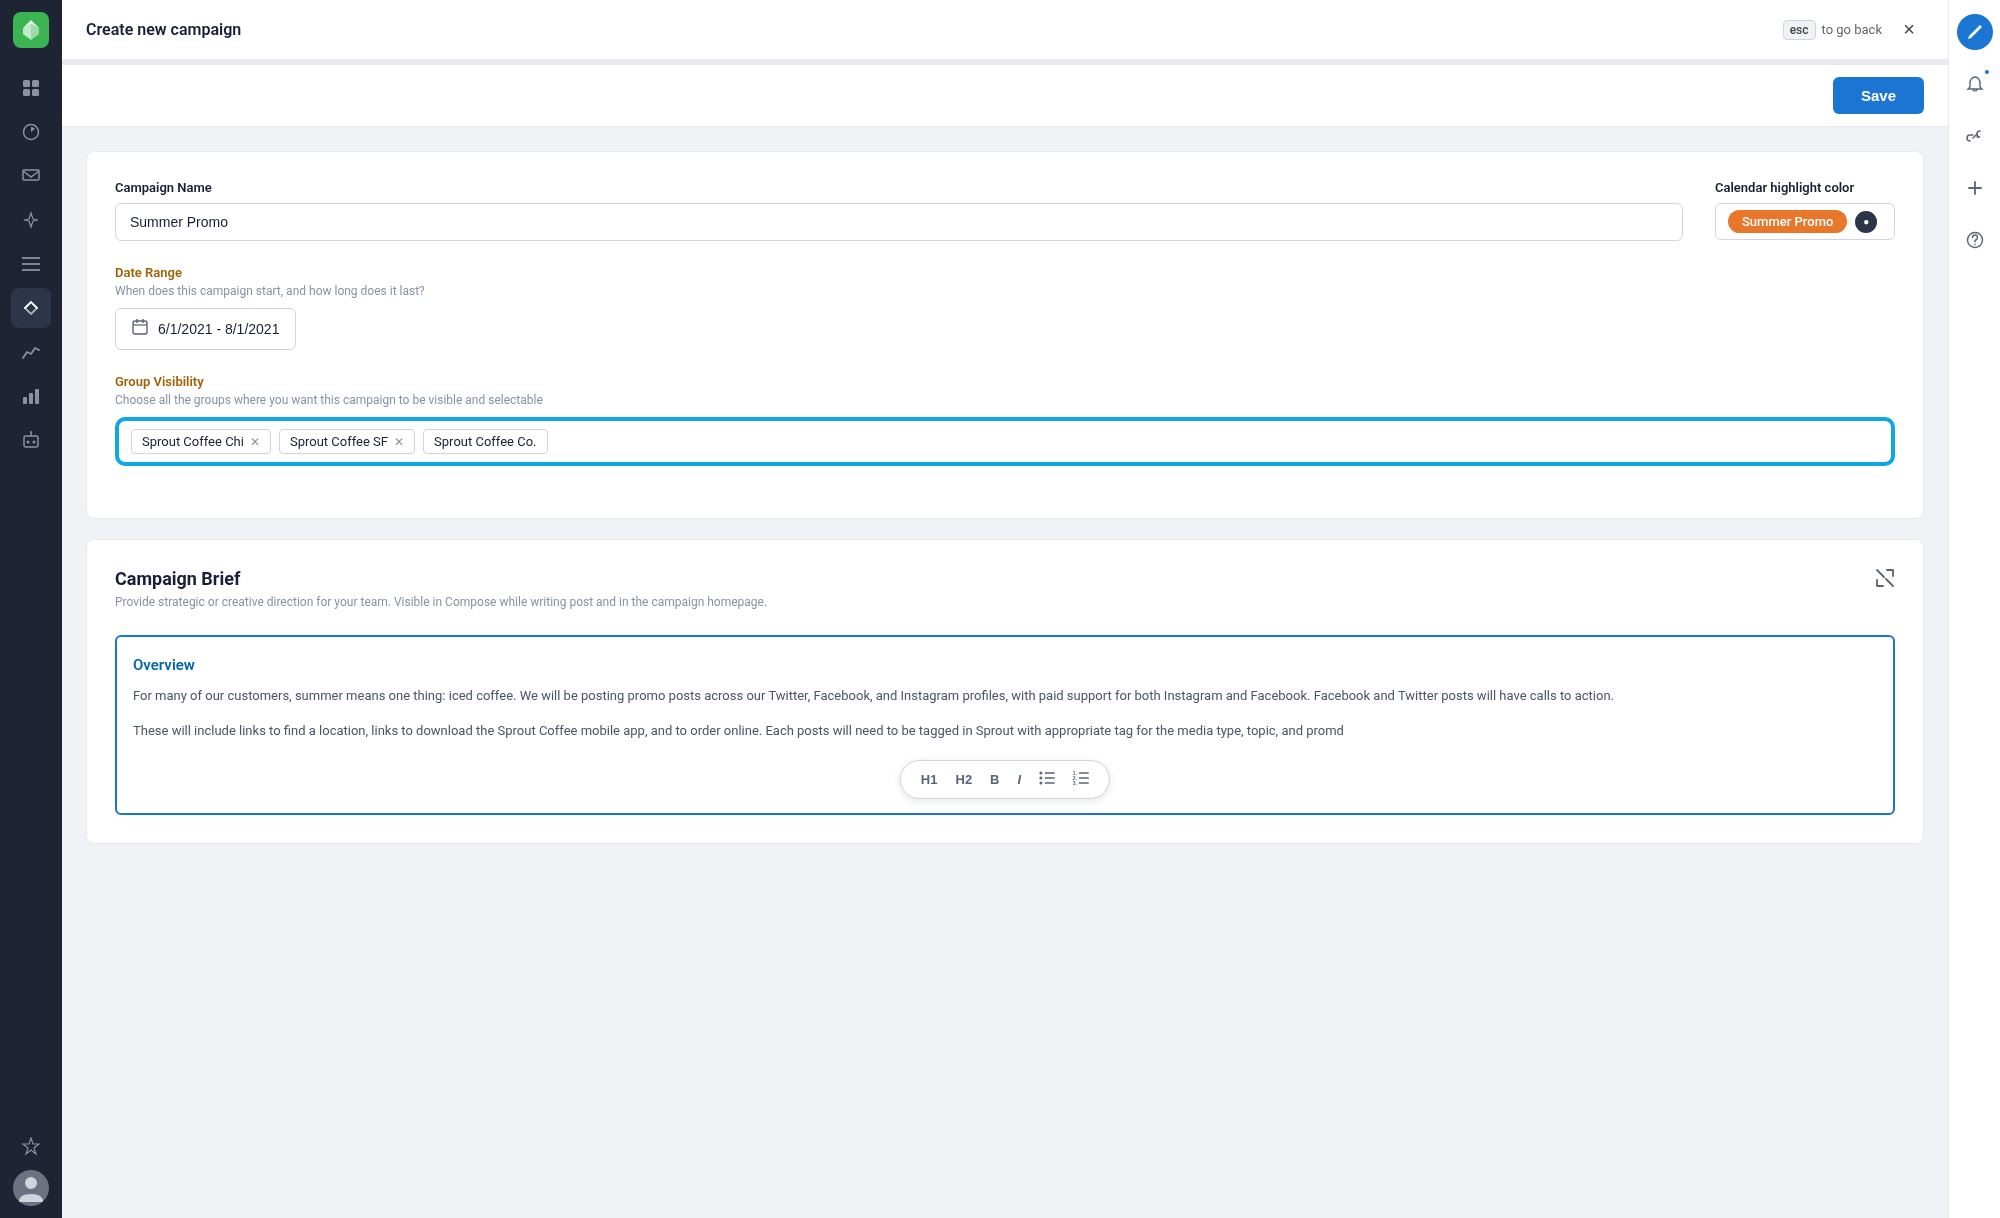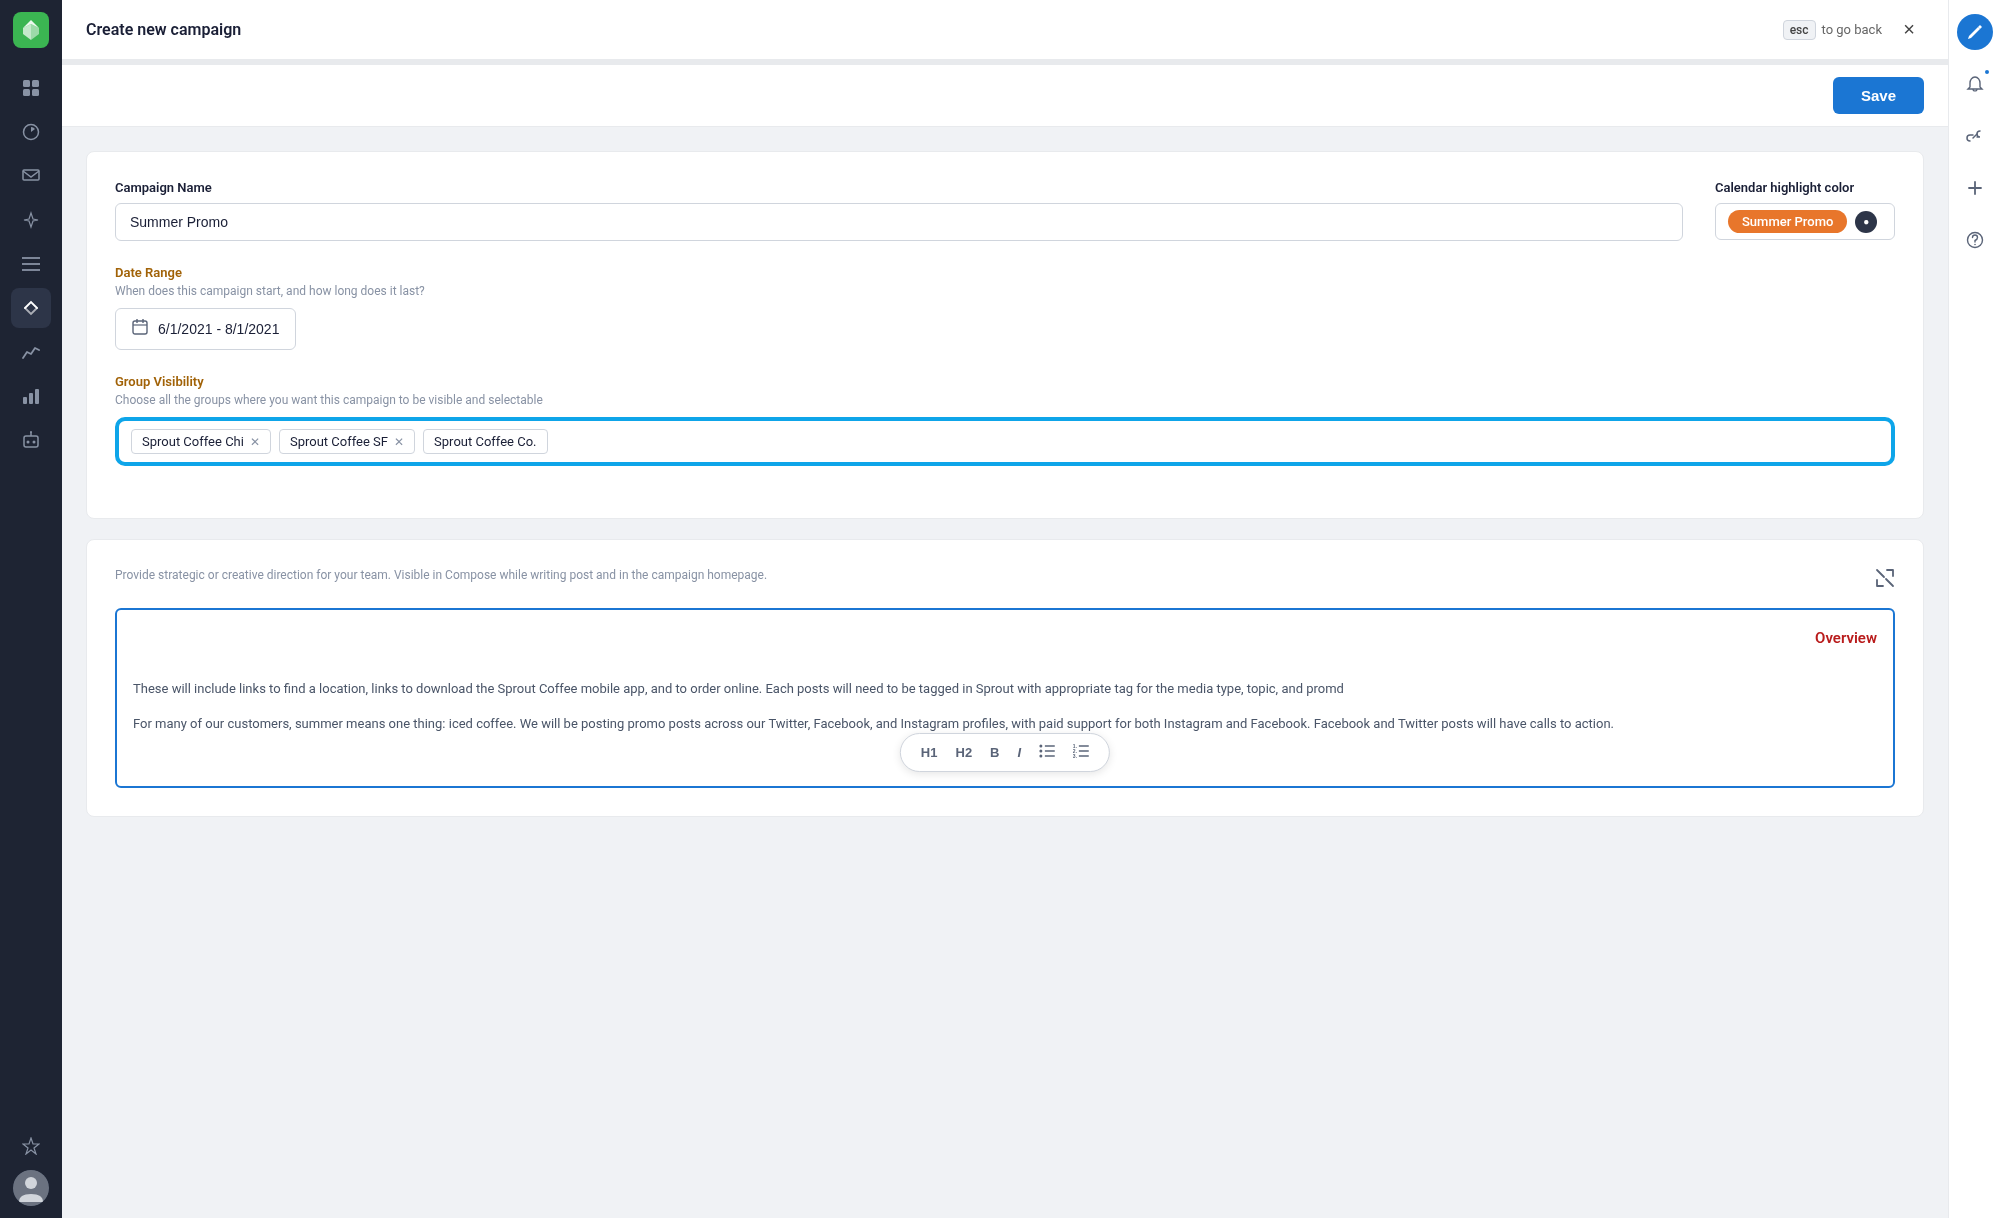--- a/index.html
+++ b/index.html
@@ -344,23 +344,22 @@
       min-height: 180px;
       padding: 16px;
       font-size: 14px;
       color: #4a5568;
       line-height: 1.6;
       position: relative;
     }
     .brief-overview {
       font-size: 15px;
       font-weight: 600;
-      color: #b91c1c;
-      margin-bottom: 28px;
-      text-align: right;
+      color: #0369a1;
+      margin-bottom: 8px;
     }
     .brief-text {
       font-size: 13px;
       color: #4a5568;
       line-height: 1.65;
       margin-bottom: 14px;
     }
 
     
     .editor-toolbar {
@@ -551,33 +550,34 @@
           <div class="tag">
             <span>Sprout Coffee Co.</span>
           </div>
         </div>
       </div>
     </div>
 
     <div class="card">
       <div class="brief-header">
         <div>
+          <h2 class="card-title" style="margin-bottom: 6px;">Campaign Brief</h2>
           <div class="section-sublabel">Provide strategic or creative direction for your team. Visible in Compose while writing post and in the campaign homepage.</div>
         </div>
         <div class="brief-expand">
           <svg width="20" height="20" viewBox="0 0 20 20" fill="none">
             <path d="M12 2h6v6M8 18H2v-6M2 2l7 7M18 18l-7-7" stroke="#5a6478" stroke-width="1.8" stroke-linecap="round" stroke-linejoin="round"></path>
           </svg>
         </div>
       </div>
 
       <div class="brief-editor">
         <div class="brief-overview">Overview</div>
+        <p class="brief-text">For many of our customers, summer means one thing: iced coffee. We will be posting promo posts across our Twitter, Facebook, and Instagram profiles, with paid support for both Instagram and Facebook. Facebook and Twitter posts will have calls to action.</p>
         <p class="brief-text">These will include links to find a location, links to download the Sprout Coffee mobile app, and to order online. Each posts will need to be tagged in Sprout with appropriate tag for the media type, topic, and promd</p>
-        <p class="brief-text">For many of our customers, summer means one thing: iced coffee. We will be posting promo posts across our Twitter, Facebook, and Instagram profiles, with paid support for both Instagram and Facebook. Facebook and Twitter posts will have calls to action.</p>
 
         <div class="editor-toolbar">
           <button class="editor-btn">H1</button>
           <button class="editor-btn">H2</button>
           <button class="editor-btn" style="font-weight:900;">B</button>
           <button class="editor-btn italic">I</button>
           <button class="editor-btn">
             <svg width="16" height="14" viewBox="0 0 16 14" fill="none">
               <circle cx="2" cy="2" r="1.5" fill="#5a6478"></circle>
               <line x1="6" y1="2" x2="16" y2="2" stroke="#5a6478" stroke-width="1.5"></line>

